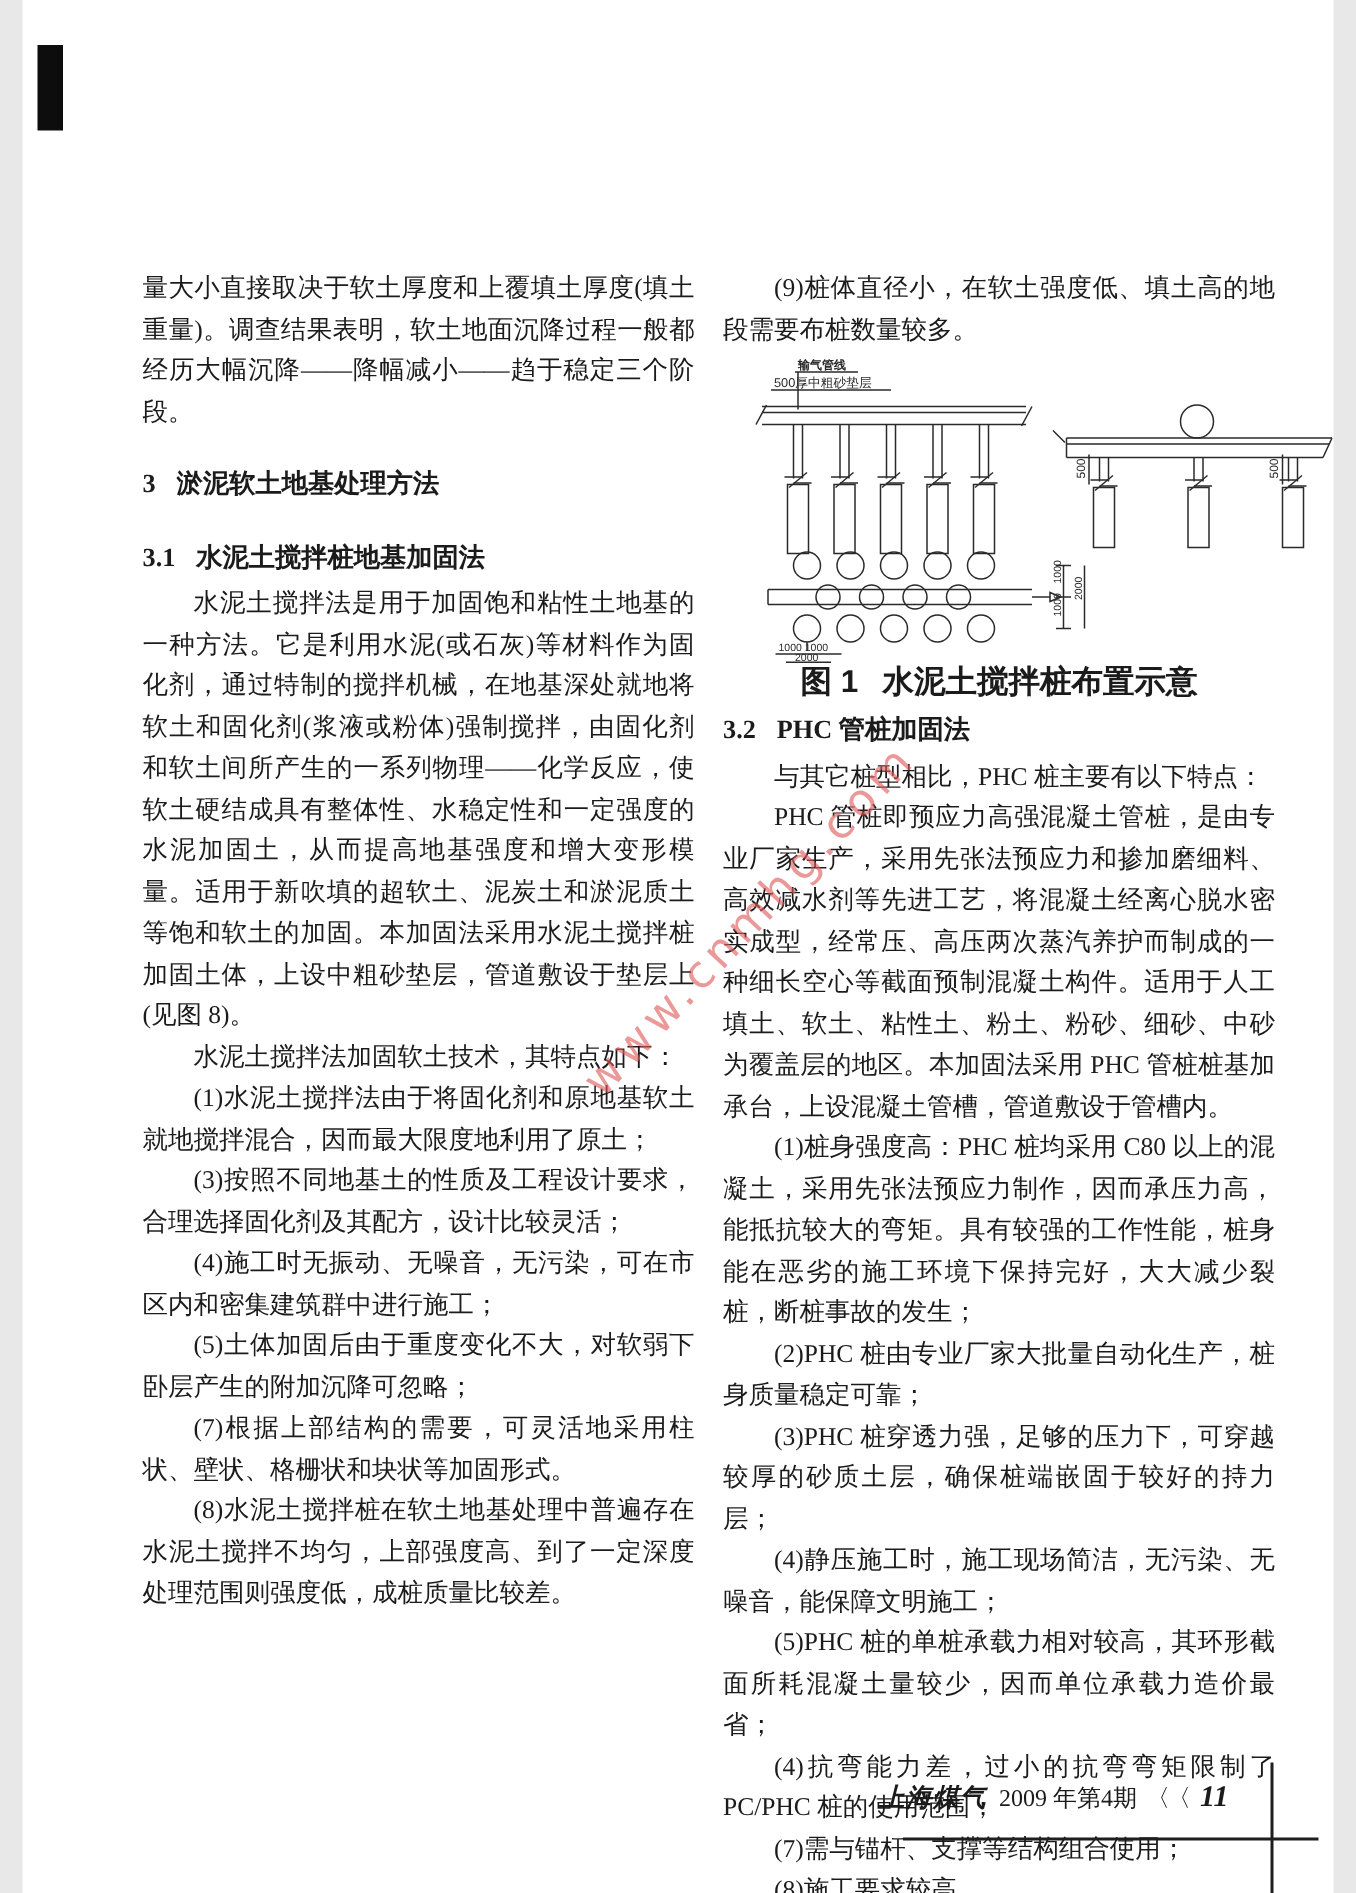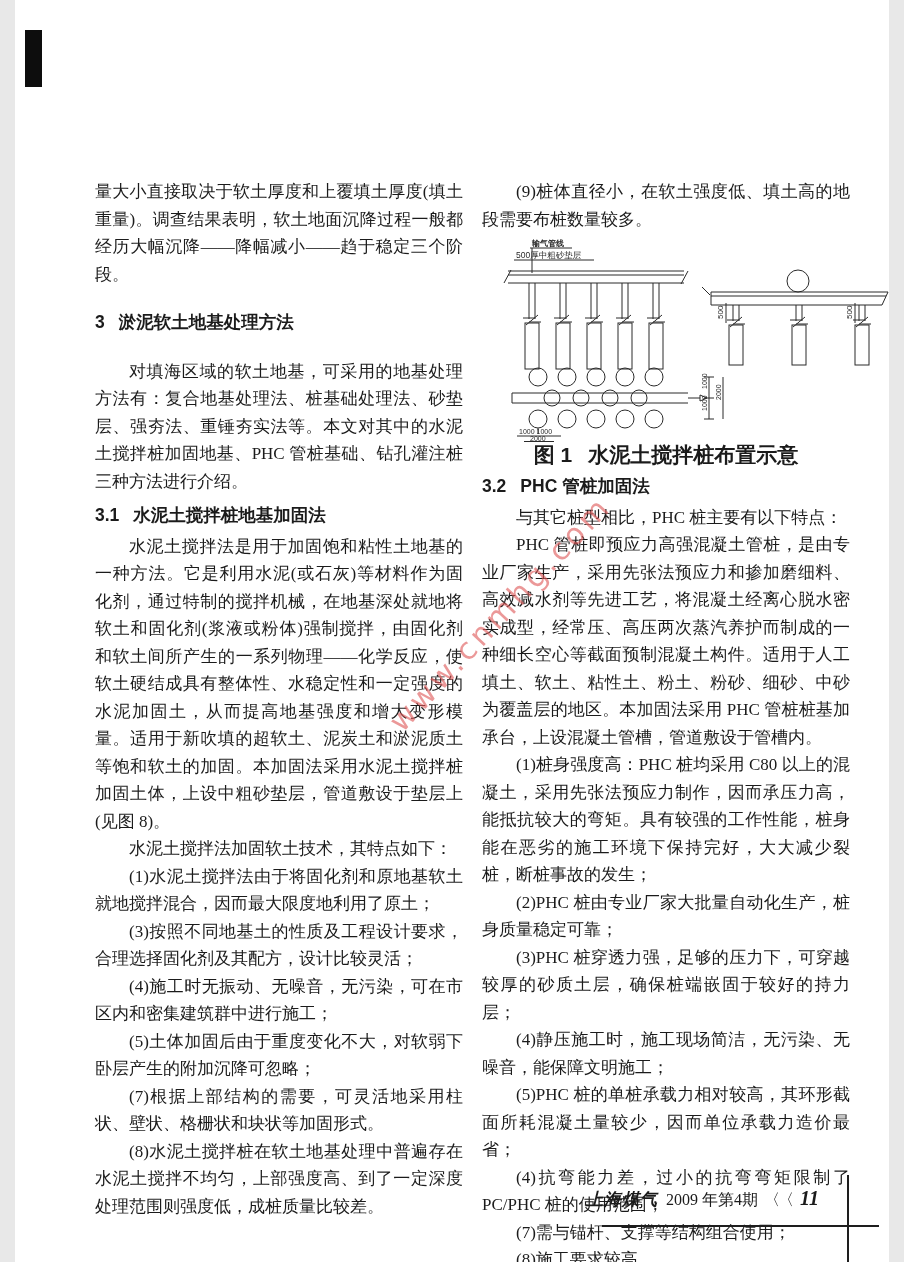--- a/index.html
+++ b/index.html
@@ -11,21 +11,21 @@
     color:#1b1b1b;
   }
   .corner-mark{position:absolute;left:10px;top:30px;width:17px;height:57px;background:#0d0d0d;}
   .col{position:absolute;top:178px;width:368px;font-size:17px;line-height:27.5px;text-align:justify;}
   .col-left{left:80px;}
   .col-right{left:467px;}
   p{margin:0;}
   .indent{text-indent:2em;}
   .h-num{margin-right:14px;}
   .sec-heading{
-    font-family:Liberation Sans, sans-serif;
+    font-family:Liberation Serif, serif;
     font-weight:bold;font-size:17.5px;line-height:27.5px;text-align:left;
   }
   .sec-heading.major{margin:21px 0 21px 0;}
   .sec-heading.minor{margin:7px 0 3px 0;}
   .figure-block{margin:4px 0 2px 0;}
   .figure-block svg{display:block;margin-left:14px;}
   .fig-caption{
     font-family:"Liberation Sans","DejaVu Sans",sans-serif;
     font-weight:bold;font-size:21px;text-align:center;line-height:22px;
     margin:2px 0 4px 0;text-indent:0;
@@ -56,21 +56,20 @@
 
 <div class="page">
 
   <div class="corner-mark"></div>
 
   <div class="col col-left">
     <p>量大小直接取决于软土厚度和上覆填土厚度(填土重量)。调查结果表明，软土地面沉降过程一般都经历大幅沉降——降幅减小——趋于稳定三个阶段。</p>
 
     <p class="sec-heading major"><span class="h-num">3</span><span>淤泥软土地基处理方法</span></p>
 
-    <p class="indent">对填海区域的软土地基，可采用的地基处理方法有：复合地基处理法、桩基础处理法、砂垫层、强夯法、重锤夯实法等。本文对其中的水泥土搅拌桩加固地基、PHC 管桩基础、钻孔灌注桩三种方法进行介绍。</p>
 
     <p class="sec-heading minor"><span class="h-num">3.1</span><span>水泥土搅拌桩地基加固法</span></p>
 
     <p class="indent">水泥土搅拌法是用于加固饱和粘性土地基的一种方法。它是利用水泥(或石灰)等材料作为固化剂，通过特制的搅拌机械，在地基深处就地将软土和固化剂(浆液或粉体)强制搅拌，由固化剂和软土间所产生的一系列物理——化学反应，使软土硬结成具有整体性、水稳定性和一定强度的水泥加固土，从而提高地基强度和增大变形模量。适用于新吹填的超软土、泥炭土和淤泥质土等饱和软土的加固。本加固法采用水泥土搅拌桩加固土体，上设中粗砂垫层，管道敷设于垫层上(见图 8)。</p>
     <p class="indent">水泥土搅拌法加固软土技术，其特点如下：</p>
 
     <p class="indent">(1)水泥土搅拌法由于将固化剂和原地基软土就地搅拌混合，因而最大限度地利用了原土；</p>
     <p class="indent">(3)按照不同地基土的性质及工程设计要求，合理选择固化剂及其配方，设计比较灵活；</p>
     <p class="indent">(4)施工时无振动、无噪音，无污染，可在市区内和密集建筑群中进行施工；</p>
     <p class="indent">(5)土体加固后由于重度变化不大，对软弱下卧层产生的附加沉降可忽略；</p>

